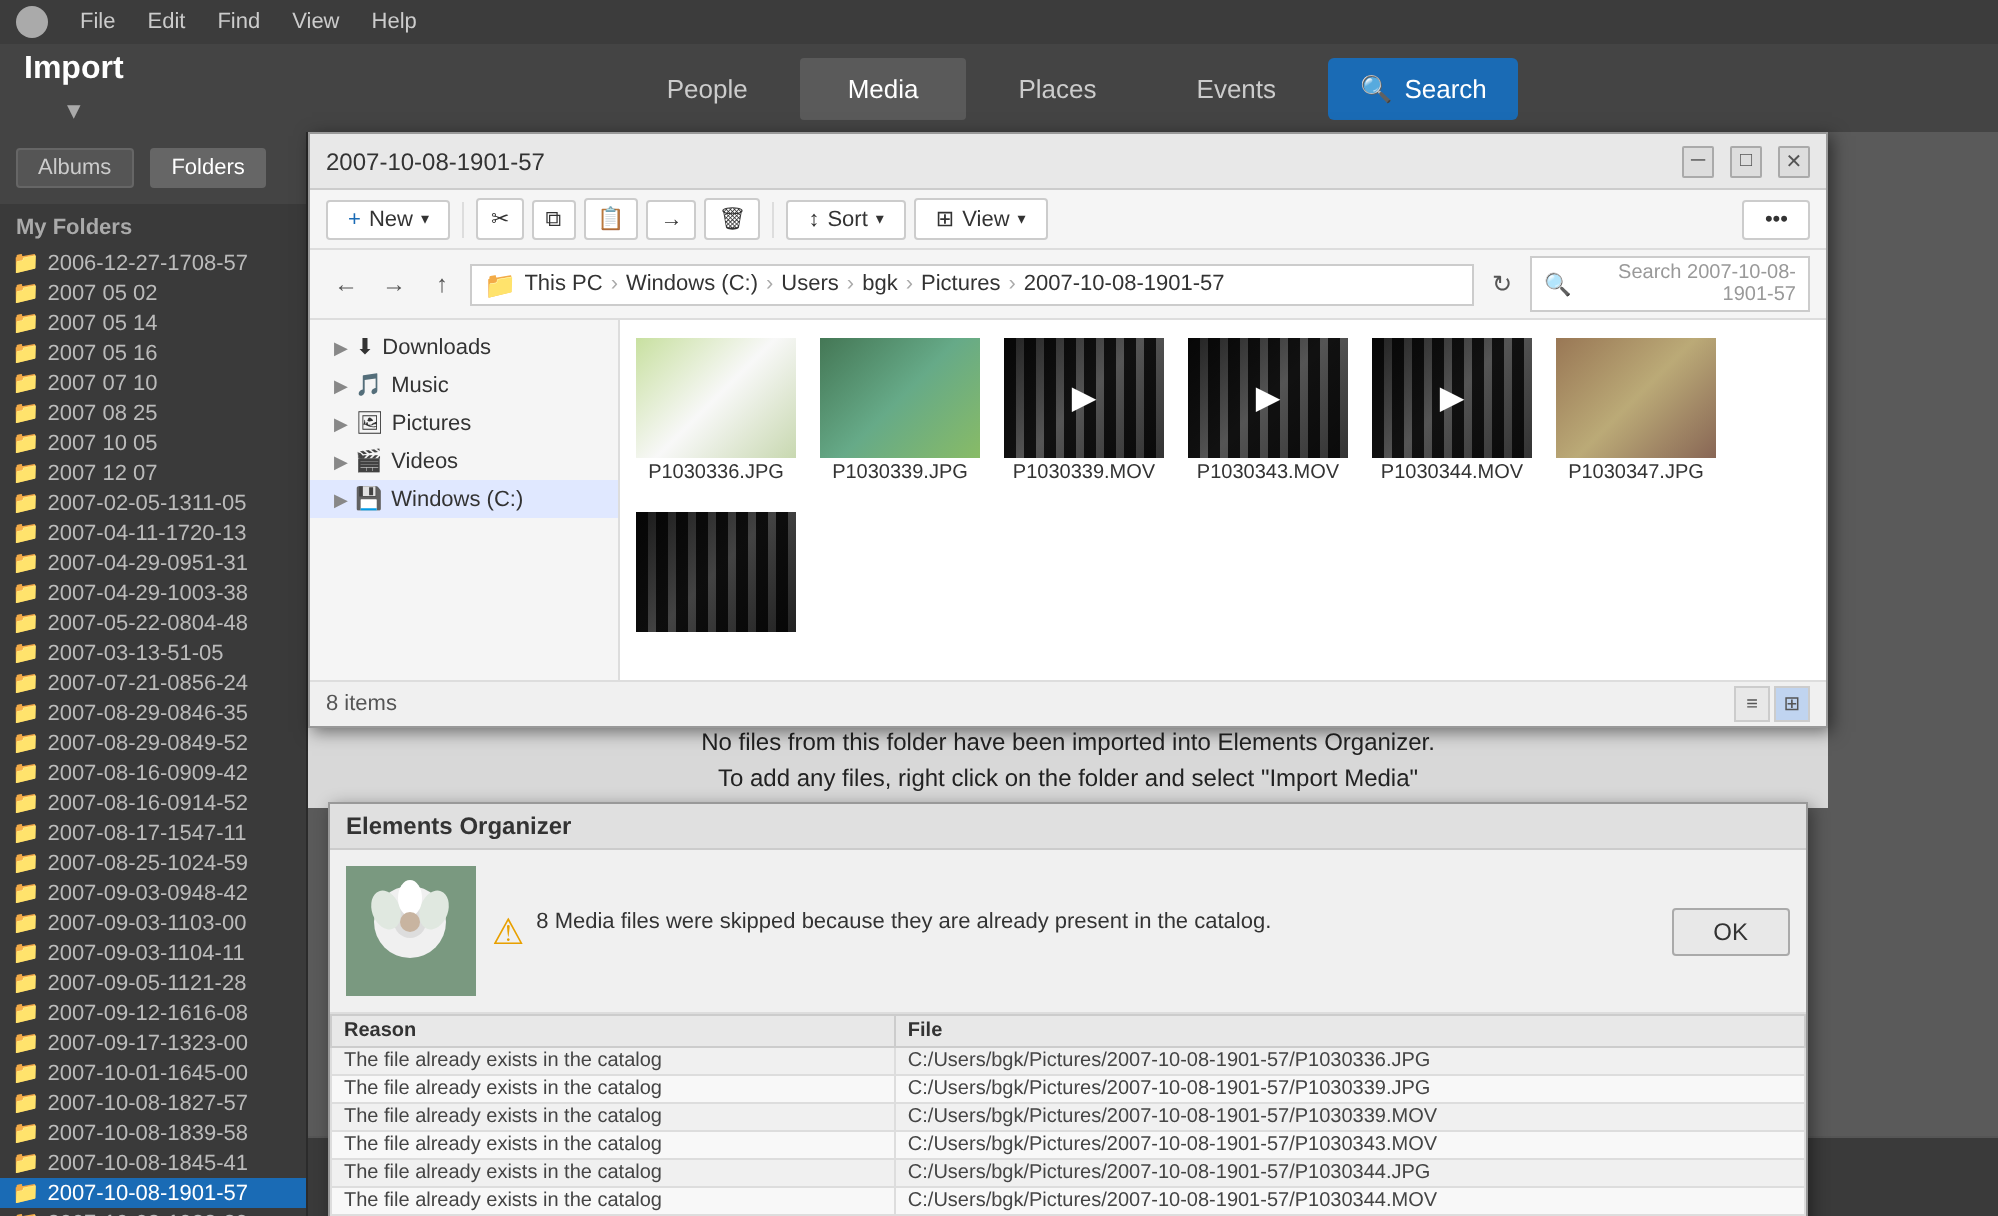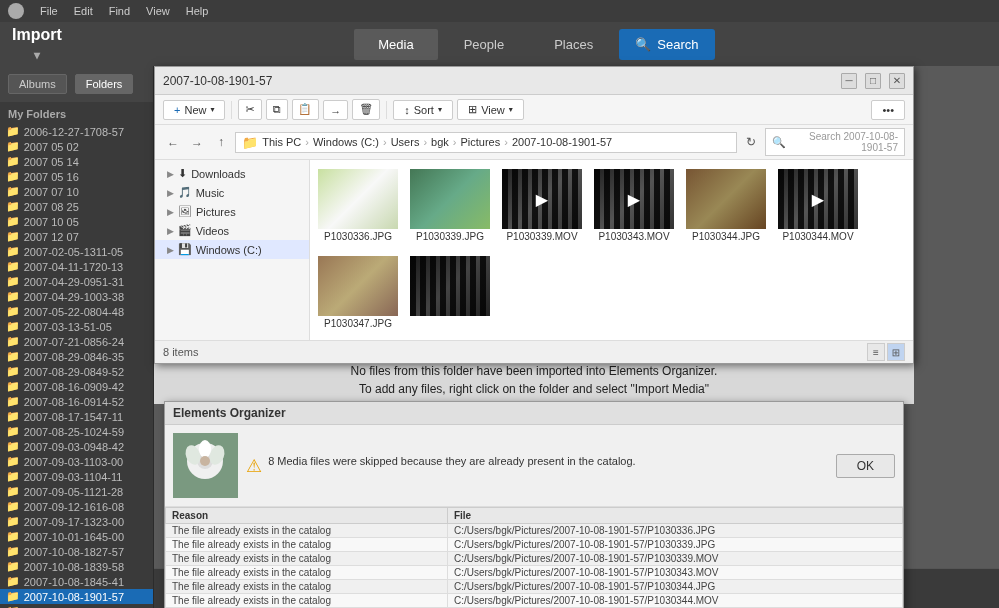--- a/index.html
+++ b/index.html
@@ -465,23 +465,24 @@
   <span class="menu-item">View</span>
   <span class="menu-item">Help</span>
 </div>
 
 <div class="app-header">
   <div class="app-title">
     <span>Import</span>
     <span class="app-title-arrow">▾</span>
   </div>
   <div class="nav-tabs">
+    <div class="nav-tab">People</div>
     <div class="nav-tab active">Media</div>
-    <div class="nav-tab">People</div>
     <div class="nav-tab">Places</div>
+    <div class="nav-tab">Events</div>
     <div class="nav-tab-search">
       <span>🔍</span>
       <span>Search</span>
     </div>
   </div>
 </div>
 
 <div class="main-area">
 
   <div class="sidebar">
@@ -737,26 +738,20 @@
                 <span style="color:#fff;font-size:16px;z-index:2;position:relative;">▶</span>
     </div>
     <div class="fe-thumb-label">P1030339.MOV</div>
   </div>
             <div class="fe-thumb">
     <div class="fe-thumb-img" style="background:linear-gradient(135deg,#222,#555,#333);">
       <div class="movie-strip"></div>
                 <span style="color:#fff;font-size:16px;z-index:2;position:relative;">▶</span>
     </div>
     <div class="fe-thumb-label">P1030343.MOV</div>
-  </div>
-            <div class="fe-thumb">
-    <div class="fe-thumb-img" style="background:linear-gradient(135deg,#775533,#998855,#664422);">
-      
-    </div>
-    <div class="fe-thumb-label">P1030344.JPG</div>
   </div>
             <div class="fe-thumb">
     <div class="fe-thumb-img" style="background:linear-gradient(135deg,#222,#555,#333);">
       <div class="movie-strip"></div>
                 <span style="color:#fff;font-size:16px;z-index:2;position:relative;">▶</span>
     </div>
     <div class="fe-thumb-label">P1030344.MOV</div>
   </div>
             <div class="fe-thumb">
     <div class="fe-thumb-img" style="background:linear-gradient(135deg,#997755,#bbaa77,#886655);">

